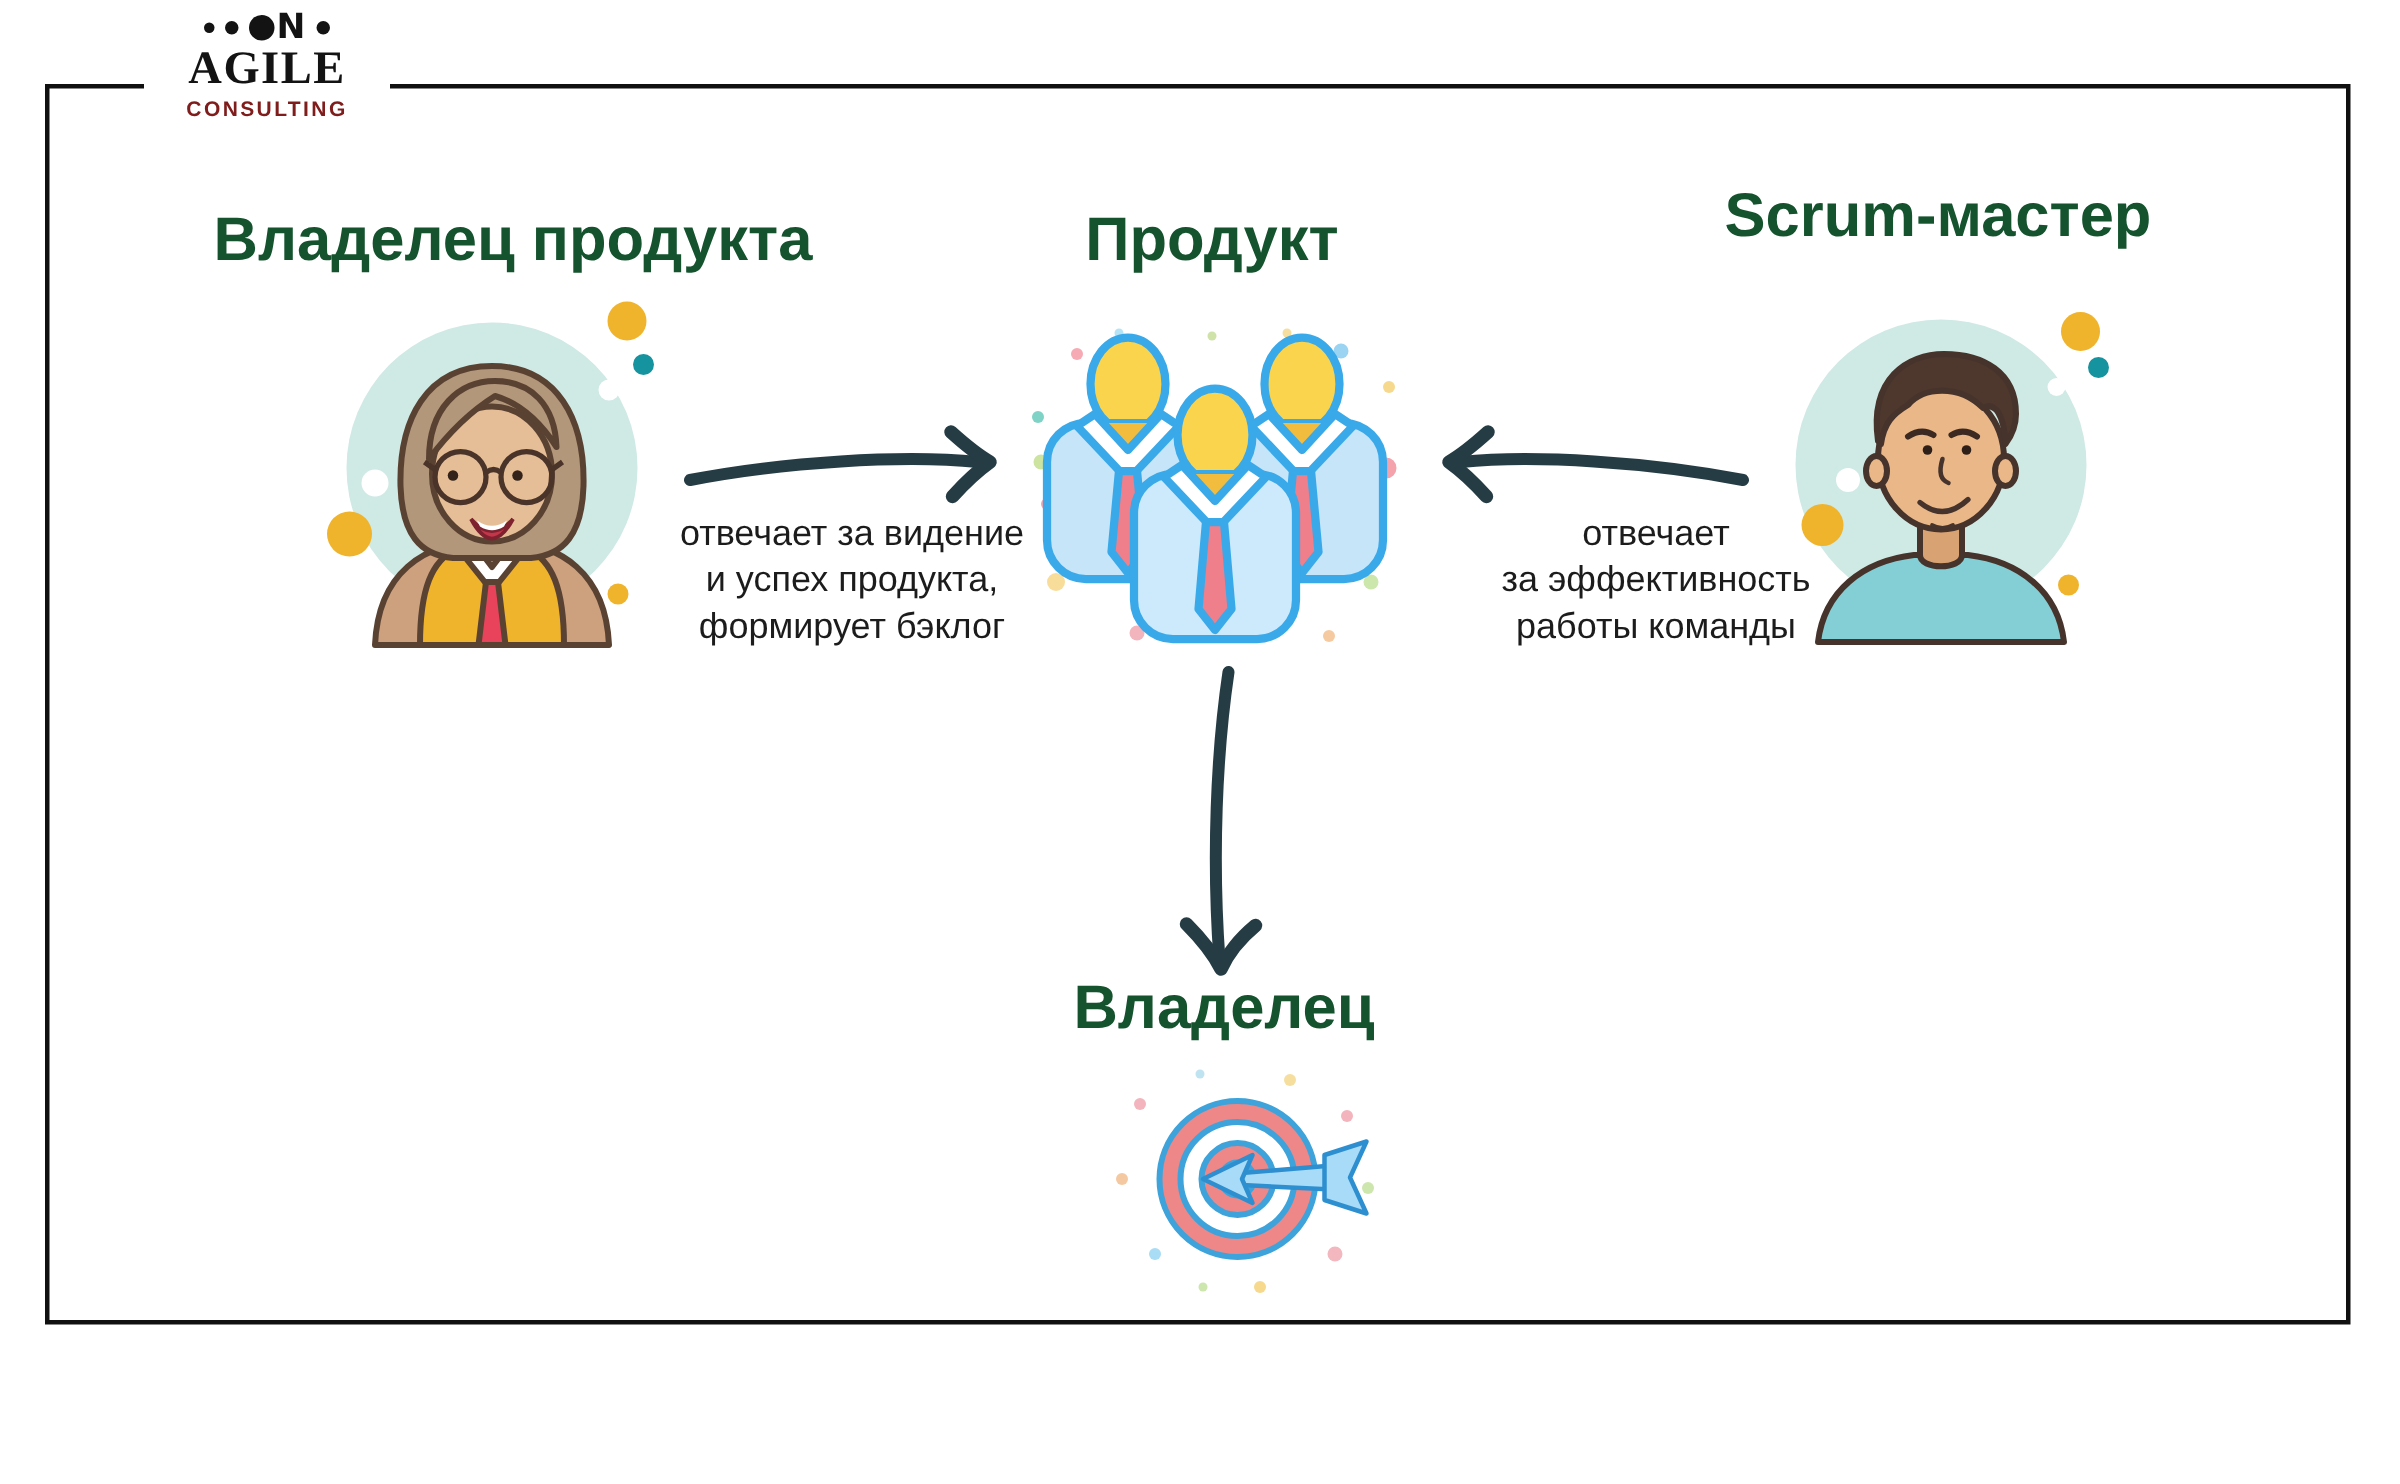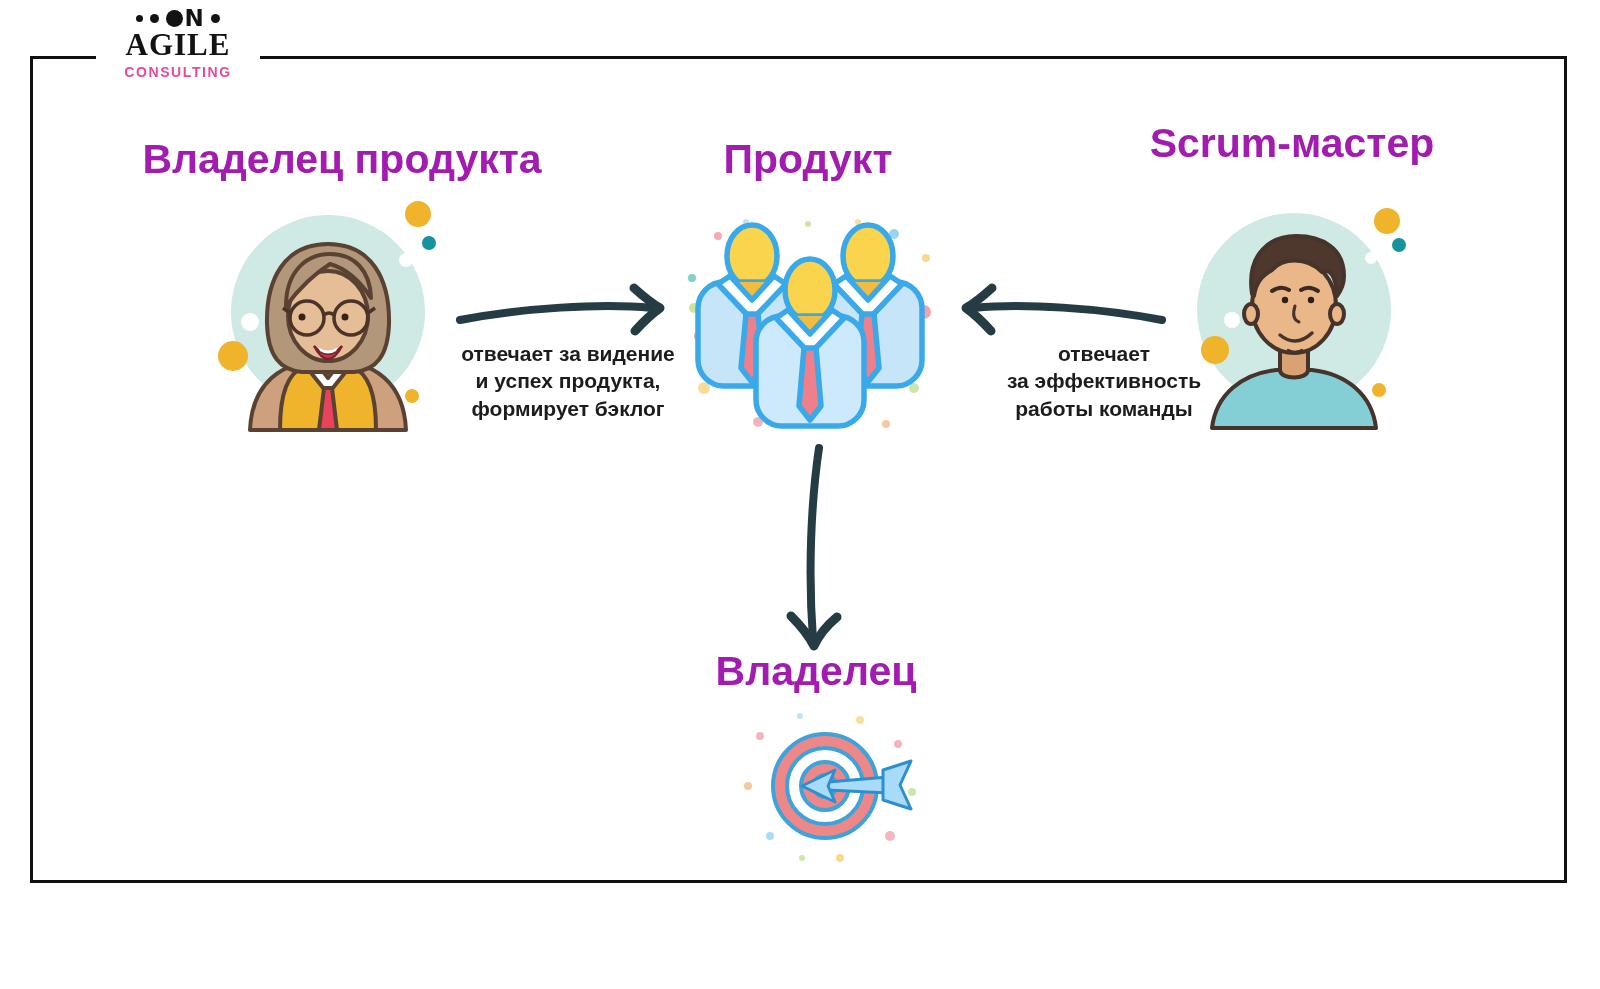--- a/index.html
+++ b/index.html
@@ -11,25 +11,25 @@
   .logo{position:absolute;left:96px;top:4px;width:164px;background:#fff;
         text-align:center;z-index:3;padding:3px 0;}
   .logo-mark{display:flex;align-items:center;justify-content:center;gap:7px;height:22px;}
   .ld{border-radius:50%;background:#131313;display:inline-block;}
   .ld1{width:7px;height:7px}.ld2{width:9px;height:9px}.ld3{width:17px;height:17px}
   .ld4{width:9px;height:9px}
   .logo-n{font-weight:900;font-size:23px;line-height:1;margin-left:-6px;color:#131313;
           font-family:"DejaVu Sans",sans-serif;}
   .logo-brand{font-size:31px;font-weight:900;letter-spacing:1px;line-height:1.05;
               color:#131313;font-family:Liberation Serif, serif;}
-  .logo-sub{font-size:14px;font-weight:700;letter-spacing:1.6px;color:#ec4899;margin-top:2px;}
+  .logo-sub{font-size:14px;font-weight:700;letter-spacing:1.6px;color:#7f1d1d;margin-top:2px;}
   
   .role-title{position:absolute;transform:translateX(-50%);font-size:41px;font-weight:800;
-              white-space:nowrap;color:#a21caf;}
-  .note{position:absolute;transform:translateX(-50%);font-size:21px;font-weight:700;
+              white-space:nowrap;color:#14532d;}
+  .note{position:absolute;transform:translateX(-50%);font-size:24px;font-weight:400;
         color:#1c1c1c;text-align:center;line-height:1.3;white-space:pre-line;}
   svg{position:absolute;overflow:visible;}
   .ink{stroke:var(--ink,#263c44);}
 </style>
 </head>
 <body>
 
 <div class="frame"></div>
 
 <div class="logo">

